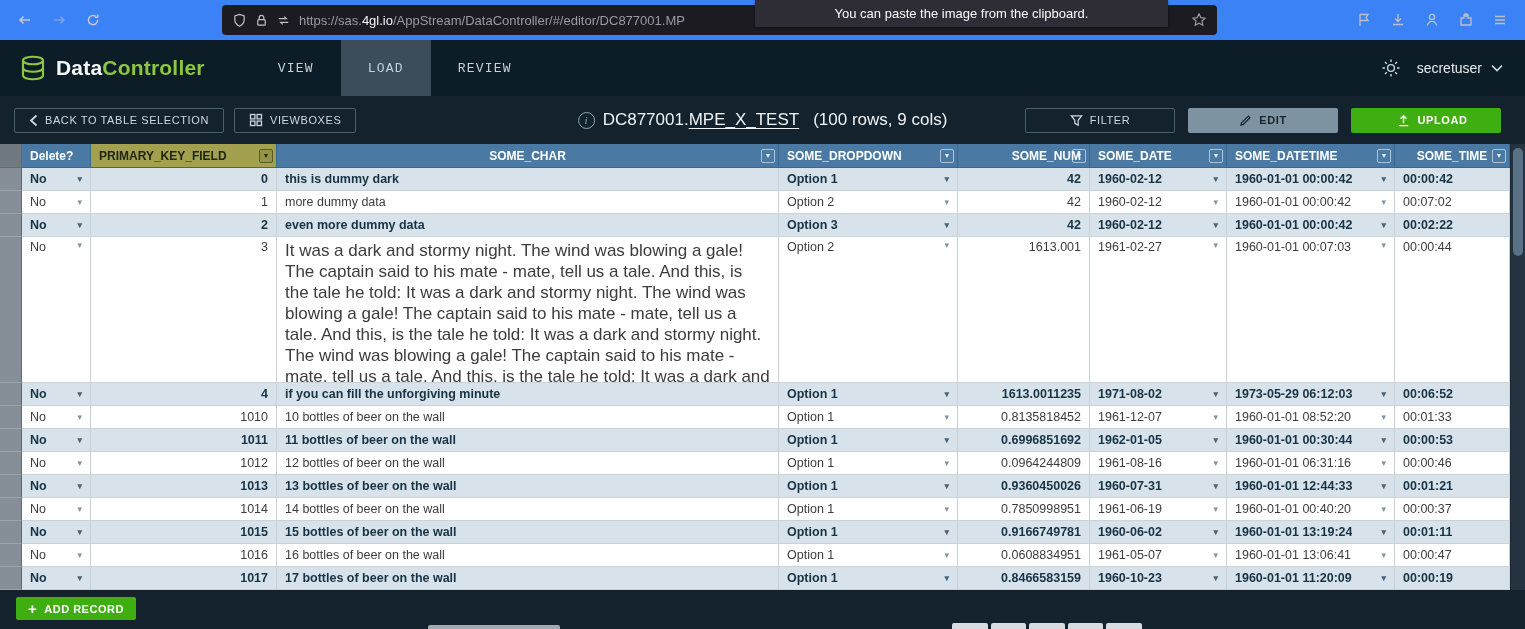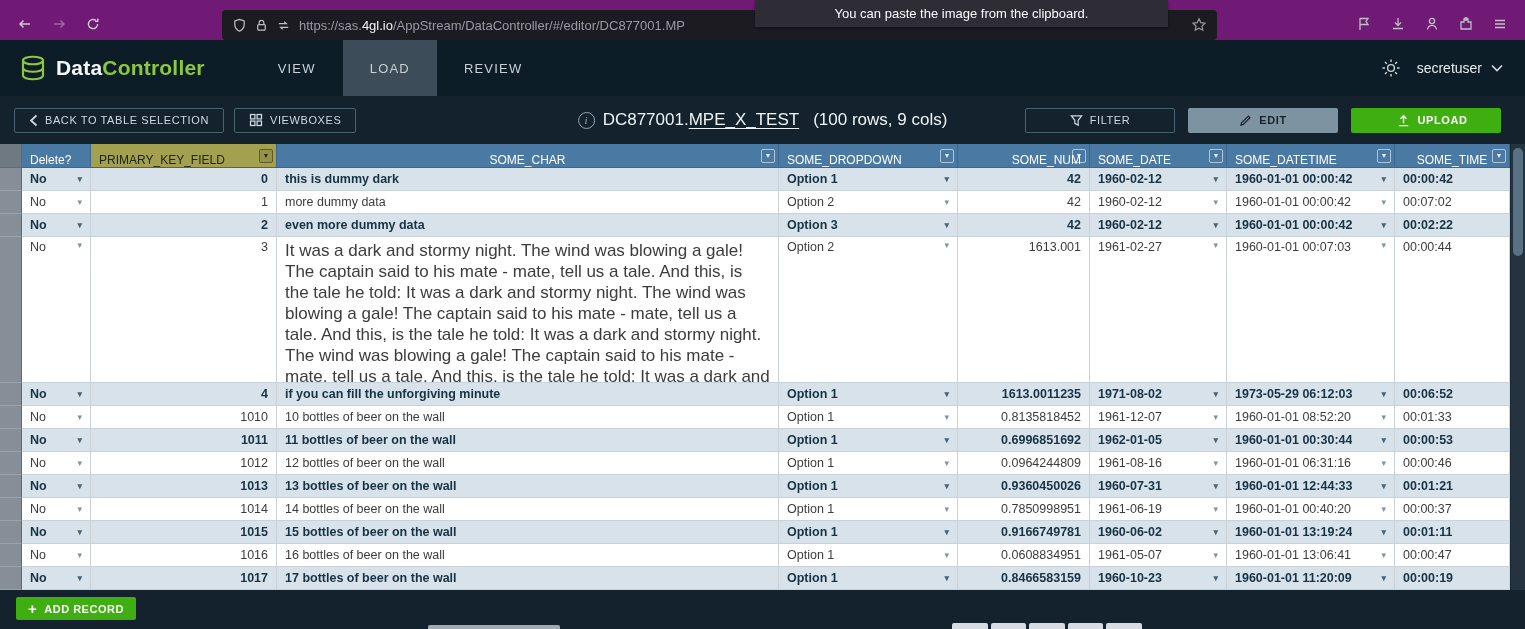--- a/index.html
+++ b/index.html
@@ -1,37 +1,37 @@
 <!DOCTYPE html>
 <html style="--accent-green: #8dc63f; --button-green: #3fae11; --header-blue: #4a7aa4; --pk-highlight: #a3a050; --stripe-blue: #d7e2eb; --navbar-bg: #0d1d27; --toolbar-bg: #13222d;"><head>
 <meta charset="utf-8">
 <style>
   * { margin:0; padding:0; box-sizing:border-box; }
   html,body { background:#0d1d27; }
   body { font-family:"Liberation Sans", sans-serif; }
   .stage { position:relative; width:1525px; height:629px; overflow:hidden; background:#13222d; }
 
   
-  .chrome { position:relative; height:40px; background:#701a75; display:flex; align-items:flex-end; padding:0 8px; }
+  .chrome { position:relative; height:40px; background:#3b82f6; display:flex; align-items:center; padding:0 8px; }
   .chrome-btn { width:34px; height:32px; display:flex; align-items:center; justify-content:center; border-radius:4px; flex:none; }
   .chrome-btn.disabled { opacity:.45; }
   .urlbar { margin-left:112px; width:995px; height:30px; background:#1c1b22; border-radius:4px; display:flex; align-items:center; padding:0 10px; gap:8px; flex:none; }
   .url-icons { display:flex; align-items:center; gap:7px; }
   .url-text { font-size:13px; color:#9a99a5; white-space:nowrap; overflow:hidden; flex:1; }
   .url-text .domain { color:#f6f6f8; }
   .tooltip-bar { position:absolute; left:755px; top:0; width:413px; height:27px; background:#2e2d36; color:#fbfbfe; font-size:13px; display:flex; align-items:center; justify-content:center; z-index:10; box-shadow:0 1px 3px rgba(0,0,0,.4); }
   .chrome-right { margin-left:auto; display:flex; align-items:center; }
 
   
   .app-header { height:56px; background:var(--navbar-bg,#0d1d27); display:flex; align-items:center; }
   .logo { display:flex; align-items:center; gap:8px; padding:0 16px 0 18px; height:100%; }
   .brand { font-size:21px; font-weight:700; letter-spacing:.2px; }
   .brand .b1 { color:#f5f8f9; }
   .brand .b2 { color:var(--accent-green,#8dc63f); }
-  .nav { display:flex; height:100%; margin-left:30px; }
+  .nav { display:flex; height:100%; margin-left:30px;font-family:Liberation Mono, monospace; }
   .nav-item { padding:0 27px; display:flex; align-items:center; color:#c6d0d6; font-size:13px; letter-spacing:1.2px; height:100%; cursor:pointer; }
   .nav-item.active { background:#3c4c58; }
   .hdr-right { margin-left:auto; display:flex; align-items:center; gap:16px; padding-right:22px; }
   .user { display:flex; align-items:center; gap:9px; color:#e8edf0; font-size:14px; cursor:pointer; }
 
   
   .toolbar { position:relative; height:48px; background:var(--toolbar-bg,#13222d); display:flex; align-items:center; padding:0 14px; }
   .btn { display:inline-flex; align-items:center; justify-content:center; gap:7px; height:25px; padding:0 14px; font-size:11px; letter-spacing:.6px; border:1px solid transparent; border-radius:2px; background:transparent; color:#cdd9e0; font-family:inherit; cursor:pointer; white-space:nowrap; }
   .btn-outline { border-color:#46626f; }
   .btn-back { margin-right:10px; }
@@ -50,21 +50,21 @@
   .trow { display:grid; grid-template-columns:22px 69px 186px 502px 179px 132px 137px 168px 115px; height:23px; overflow:hidden; }
   .trow.thead { height:24px; }
   .trow.tall { height:146px; }
   .tcell { display:flex; align-items:center; padding:0 8px; font-size:12.5px; color:#3c3c3c; border-right:1px solid #c9d2d8; border-bottom:1px solid #c9d2d8; position:relative; overflow:hidden; gap:4px; background:#fff; }
   .tcell .txt { white-space:nowrap; overflow:hidden; }
   .trow.stripe .tcell { background:var(--stripe-blue,#d7e2eb); color:#173344; font-weight:700; }
   .trow.tall .tcell { align-items:flex-start; padding-top:3px; }
   .trow.tall .c2 .txt { white-space:normal; line-height:21px; font-size:17px; }
   .gutter { background:#868f98 !important; border-right:1px solid #5f6a73; border-bottom:1px solid #9aa2aa; padding:0; }
   .hgutter { background:#6e7982 !important; border-bottom:1px solid #5f6a73; }
-  .hcell { background:var(--header-blue,#4a7aa4) !important; color:#fff !important; font-size:12px; font-weight:400; border-right:1px solid #39678f; border-bottom:1px solid #39678f; justify-content:center;align-items:flex-end; }
+  .hcell { background:var(--header-blue,#4a7aa4) !important; color:#fff !important; font-size:12px; font-weight:700; border-right:1px solid #39678f; border-bottom:1px solid #39678f; justify-content:center; }
   .hcell.c0, .hcell.c1 { justify-content:flex-start; }
   .hcell.pksel { background:var(--pk-highlight,#a3a050) !important; color:#20260f !important; }
   .fbox { position:absolute; right:3px; top:50%; transform:translateY(-50%); width:14px; height:14px; border:1px solid rgba(255,255,255,.55); border-radius:2px; display:flex; align-items:center; justify-content:center; font-size:7px; color:rgba(255,255,255,.85); }
   .pksel .fbox { border-color:#5c5a28; color:#2c2a12; background:#95924a; }
   .c0 { justify-content:space-between; }
   .c1, .c4 { justify-content:flex-end; }
   .c3, .c5, .c6 { justify-content:space-between; }
   .arr { font-size:9px; color:#7d93a2; flex:none; }
   .trow.stripe .arr { color:#4a6375; }
   .vscroll { position:absolute; right:0; top:0; width:15px; height:446px; background:#24333f; border-left:1px solid #1a2833; }

